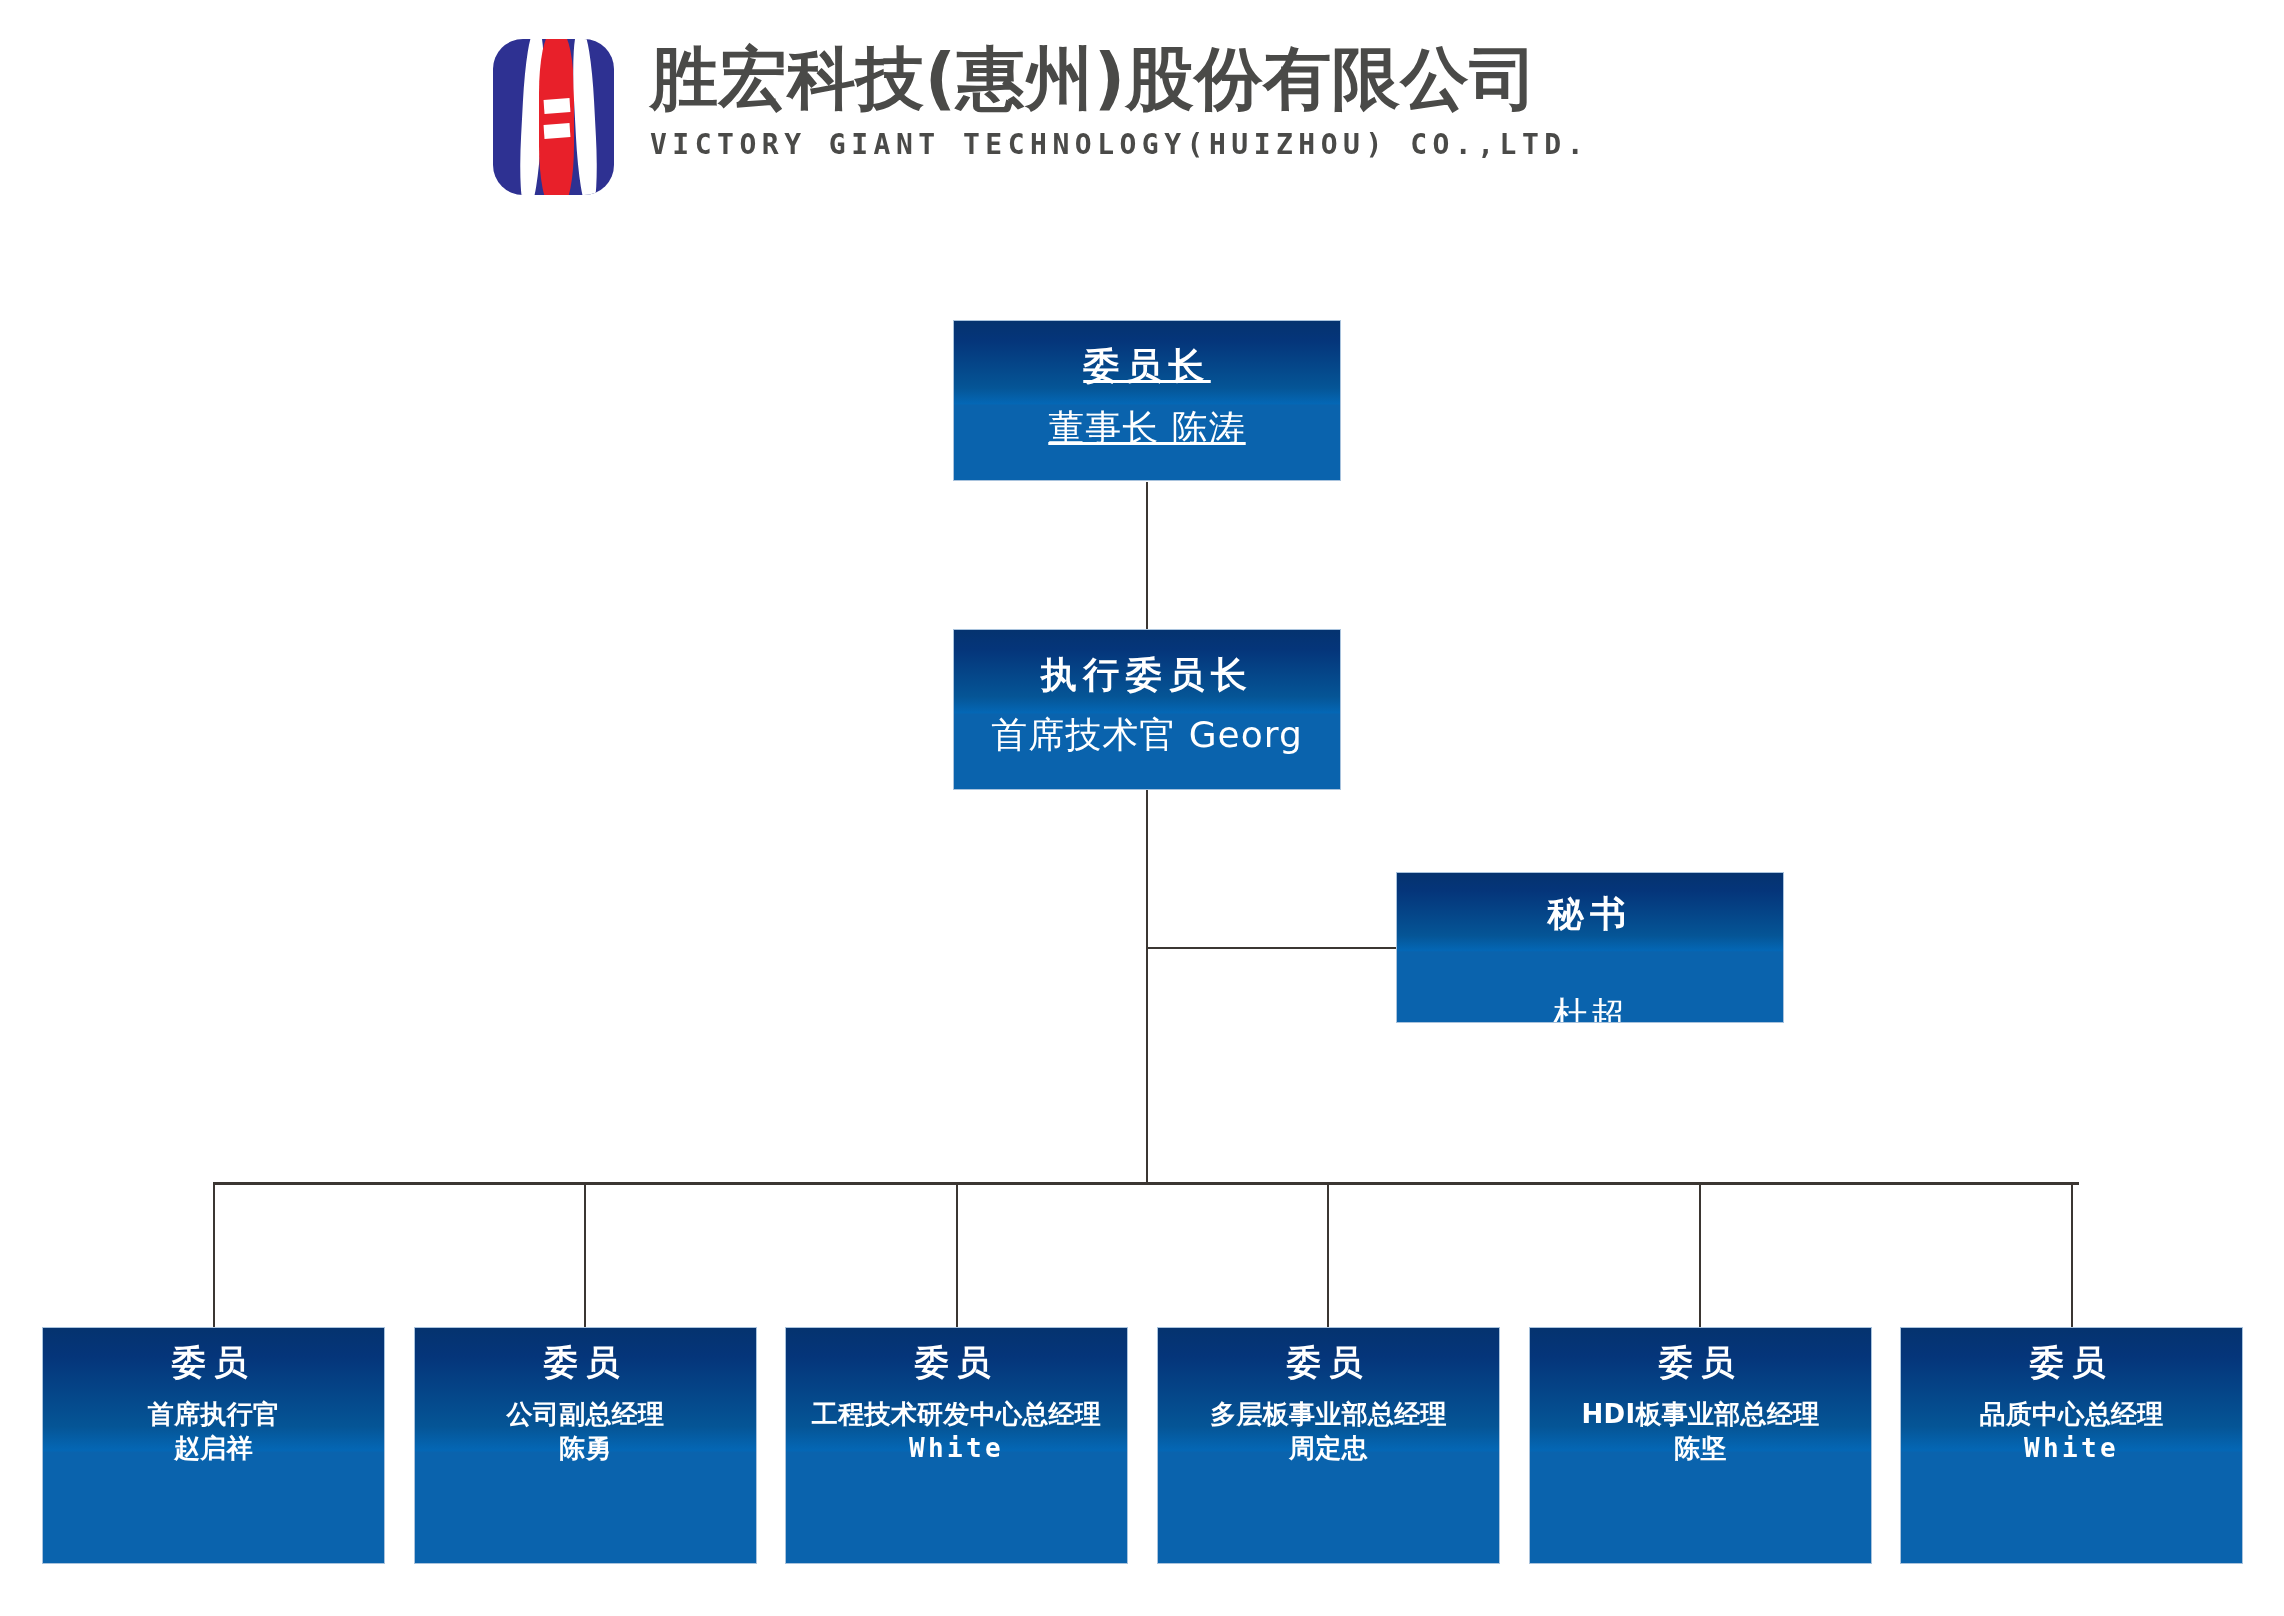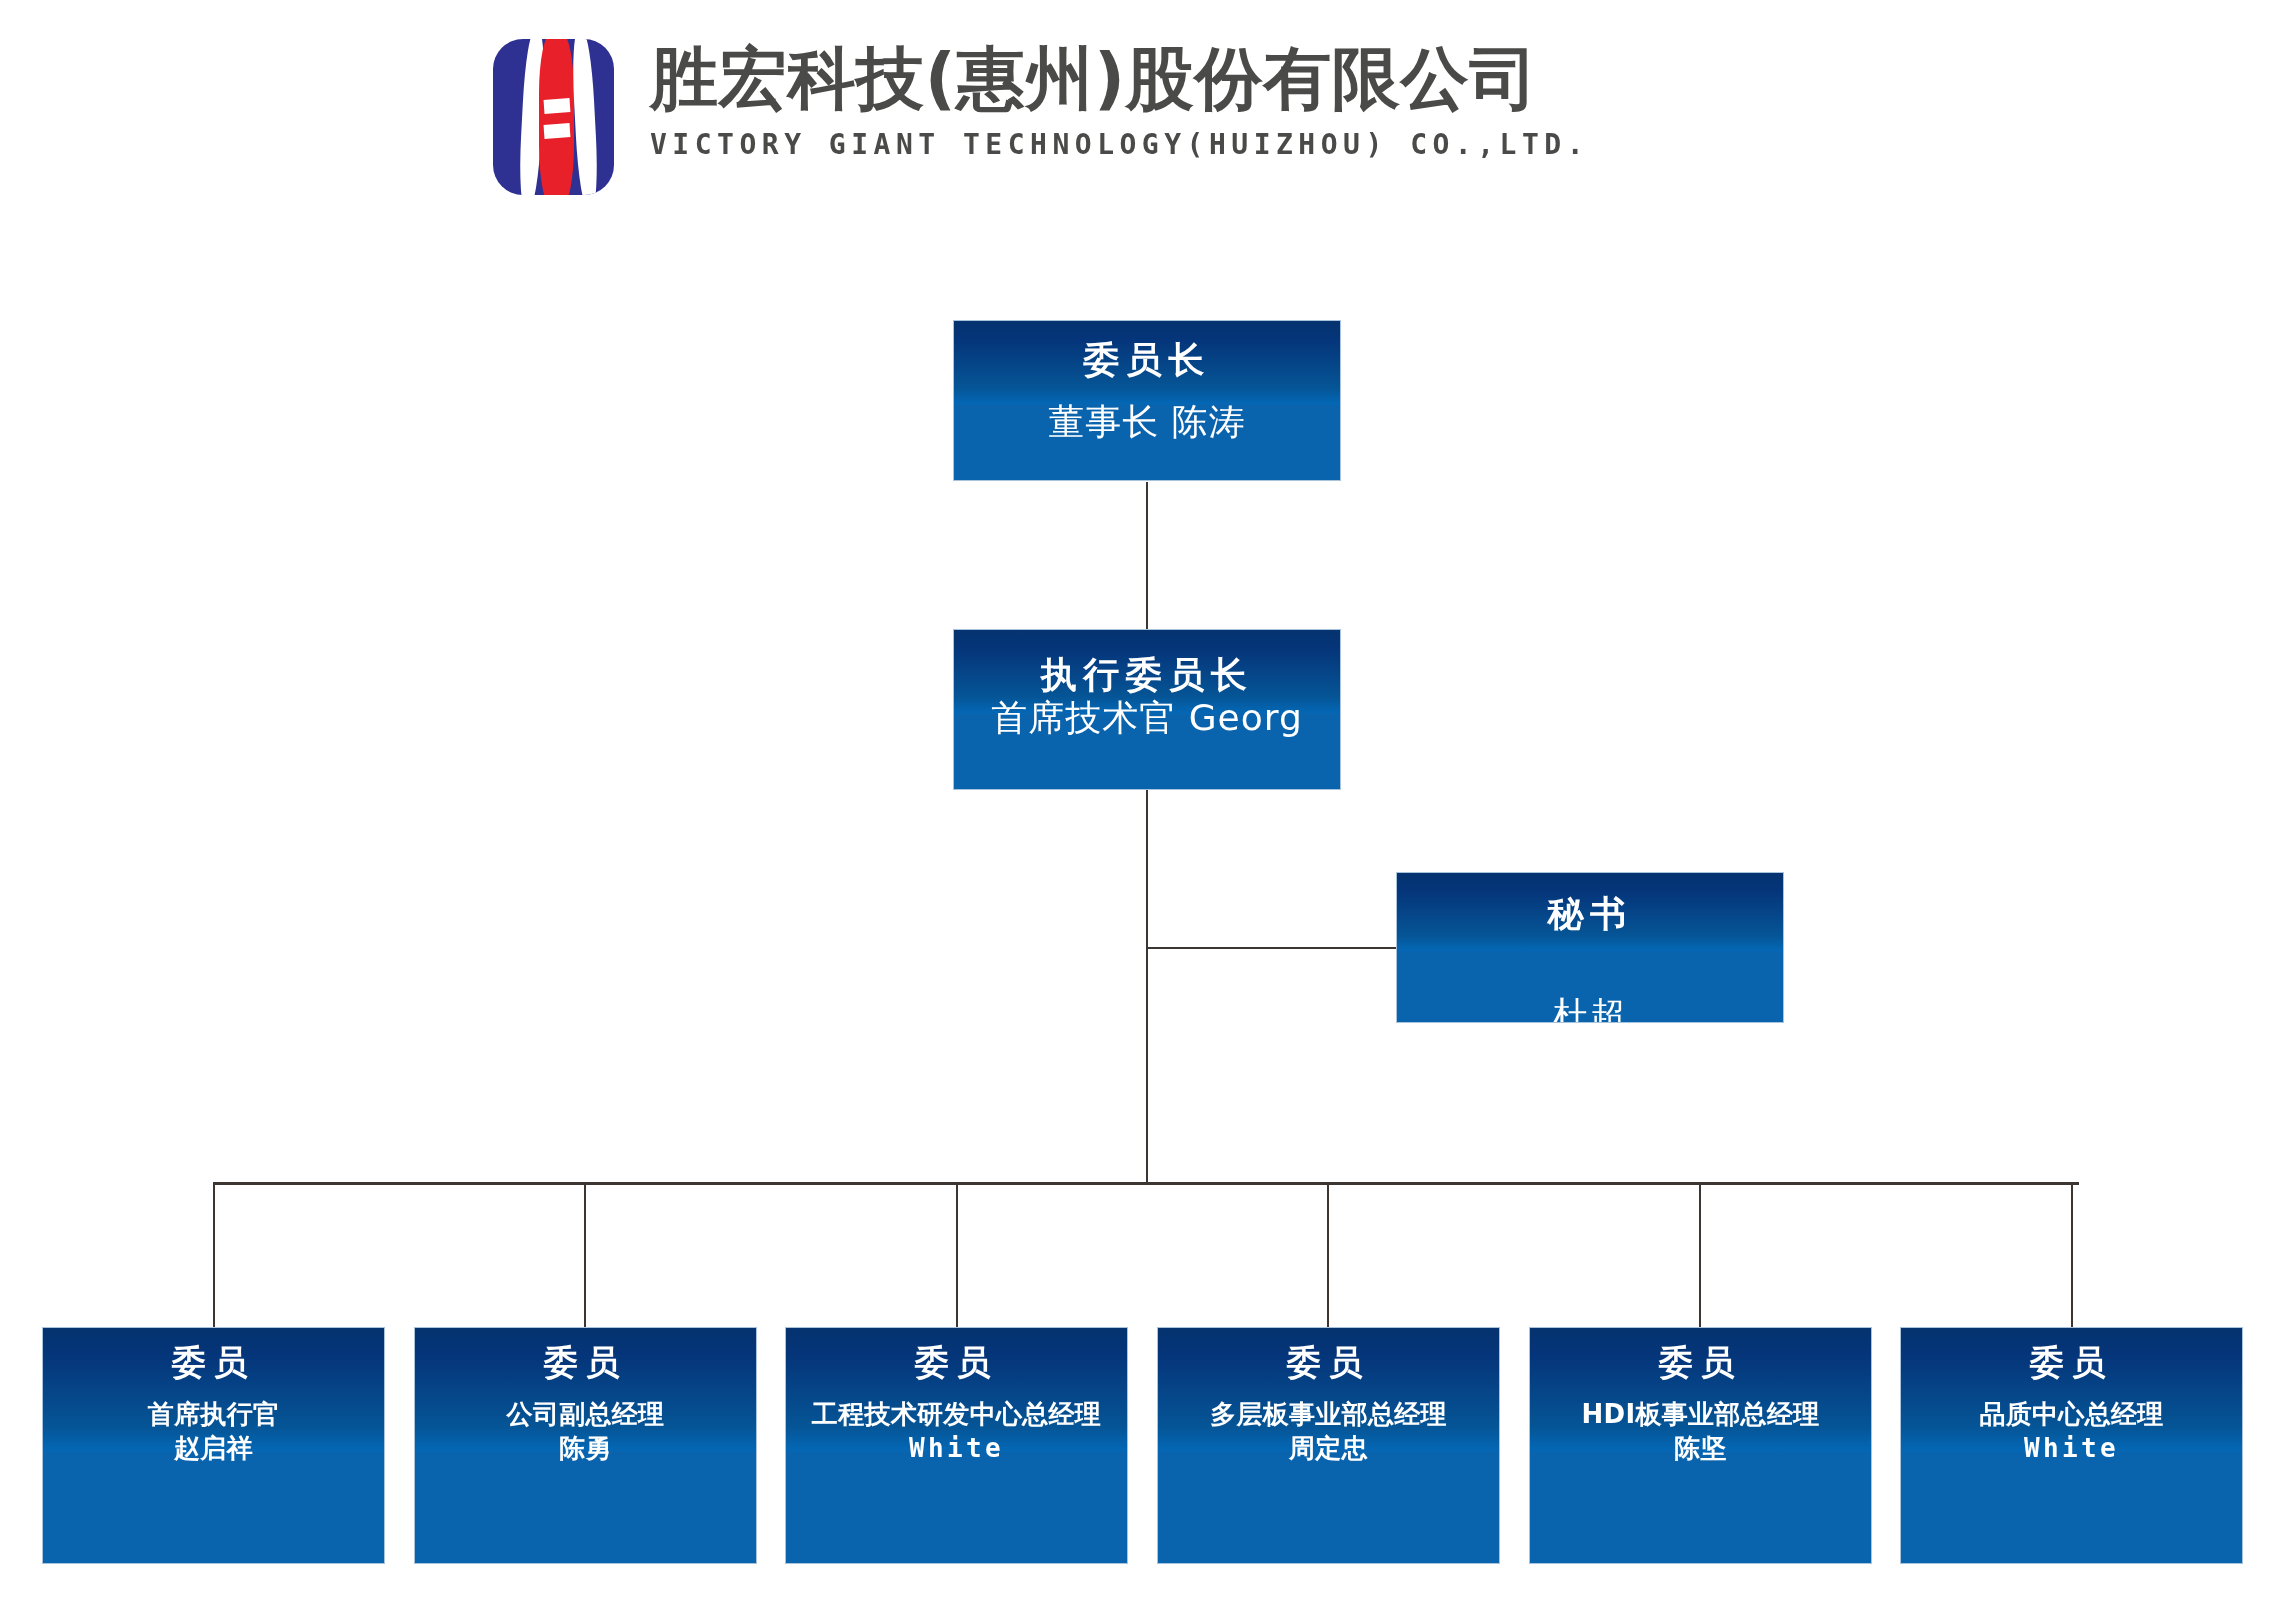--- a/index.html
+++ b/index.html
@@ -71,26 +71,26 @@
     font-size: 36px; font-weight: 400; letter-spacing: 1px;
     line-height: 1.18; white-space: nowrap;
     font-family: "DejaVu Sans", "Liberation Sans", sans-serif;
   }
   .node .detail.mono {
     font-family: "DejaVu Sans Mono", "Liberation Mono", monospace;
     letter-spacing: 2.6px;
   }
 
   
-  #node-chairman { left: 953px; top: 320px; width: 388px; height: 161px; padding-top: 21px; }
+  #node-chairman { left: 953px; top: 320px; width: 388px; height: 161px; padding-top: 27px; text-decoration: underline; }
   #node-chairman .role   { margin-bottom: 23.4px; }
 
   
   #node-exec { left: 953px; top: 629px; width: 388px; height: 161px; padding-top: 27px; }
-  #node-exec .role { margin-bottom: 4px; }
+  #node-exec .role { margin-bottom: 21px; }
 
   
   #node-secretary { left: 1396px; top: 872px; width: 388px; height: 151px; padding-top: 23.4px; gap: 40px; }
   #node-secretary .role { margin-bottom: 22px; }
 
   
   .node-member {
     top: 1327px; width: 343px; height: 237px; padding-top: 17px;
   }
   .node-member .role { font-size: 34px; letter-spacing: 7.8px; margin-bottom: 19.5px; }

